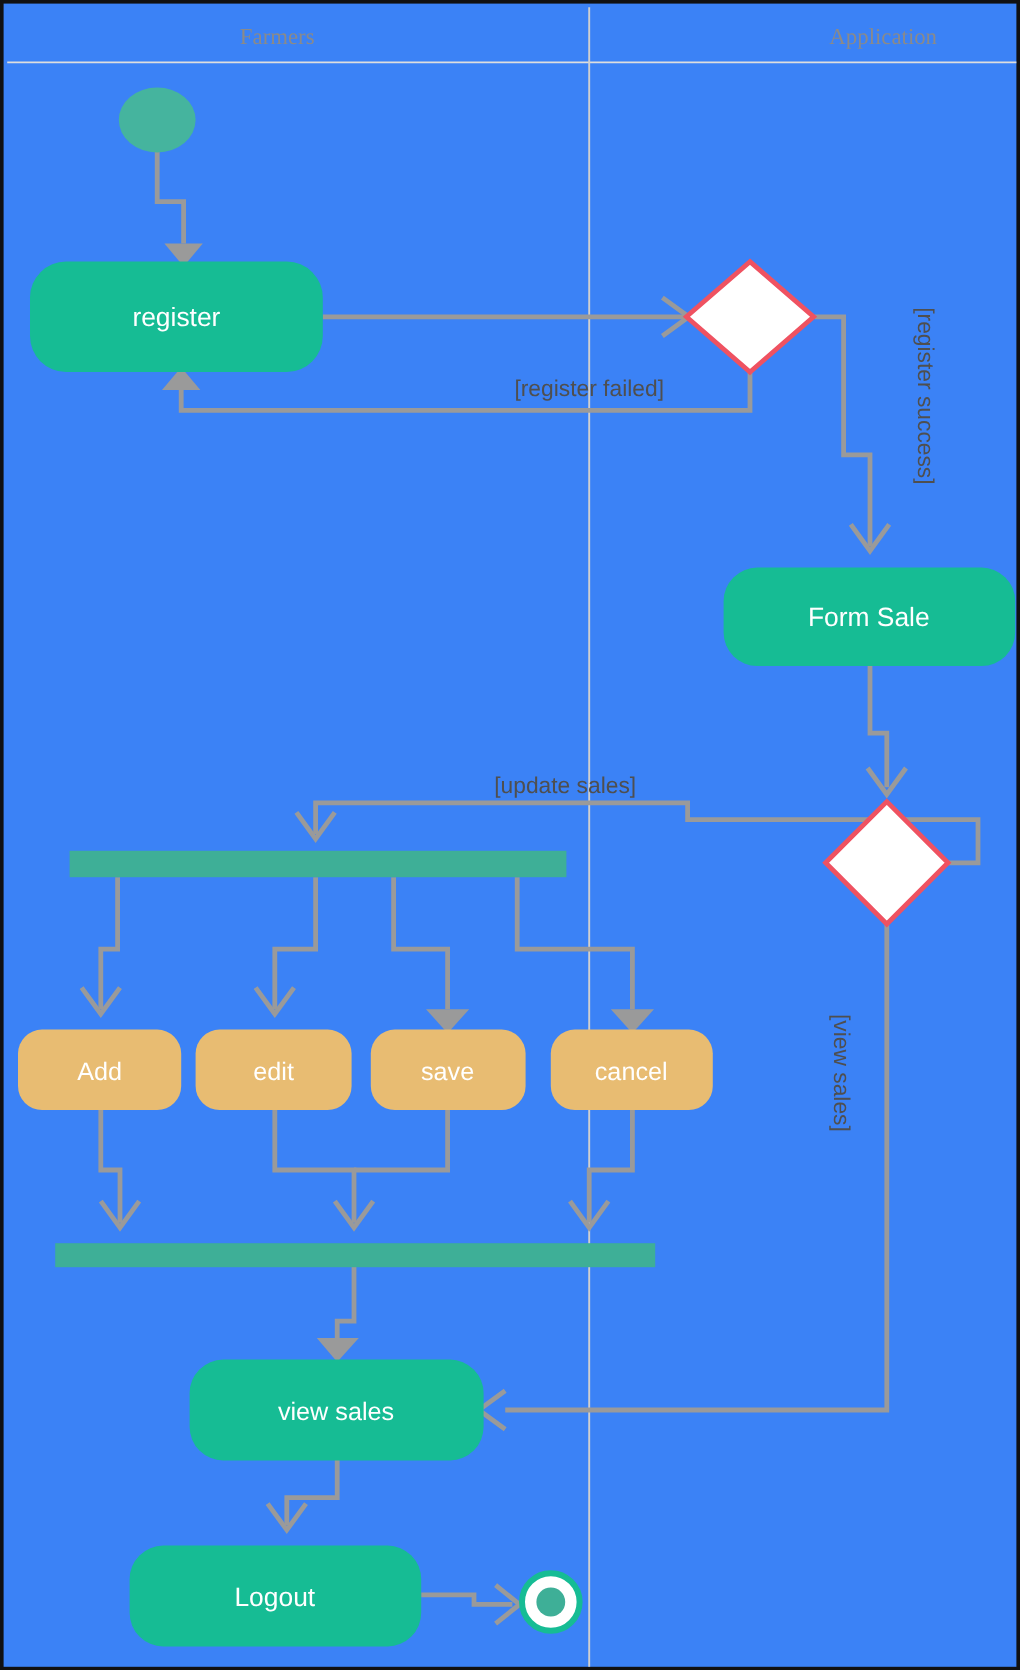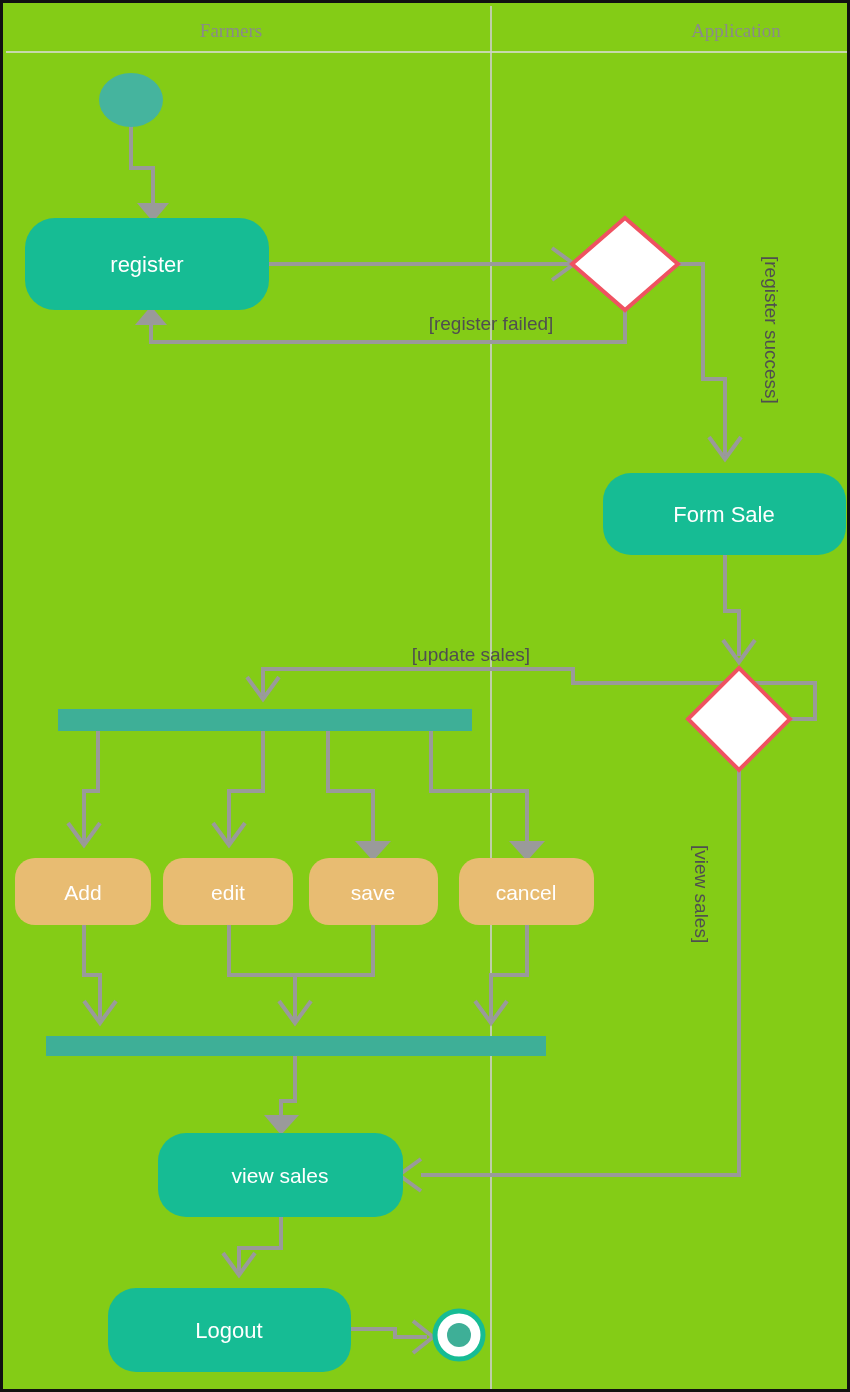--- a/index.html
+++ b/index.html
@@ -7,21 +7,21 @@
     padding: 0;
     background: #ffffff;
   }
   body {
     font-family: "Liberation Sans", sans-serif;
   }
   #canvas-wrap {
     position: relative;
     width: 850px;
     height: 1392px;
-    background: #84cc16;
+    background: #3b82f6;
     box-sizing: border-box;
     border: 3px solid #111111;
     overflow: hidden;
   }
   svg#diagram {
     display: block;
     width: 850px;
     height: 1392px;
   }
   .lane-title {

